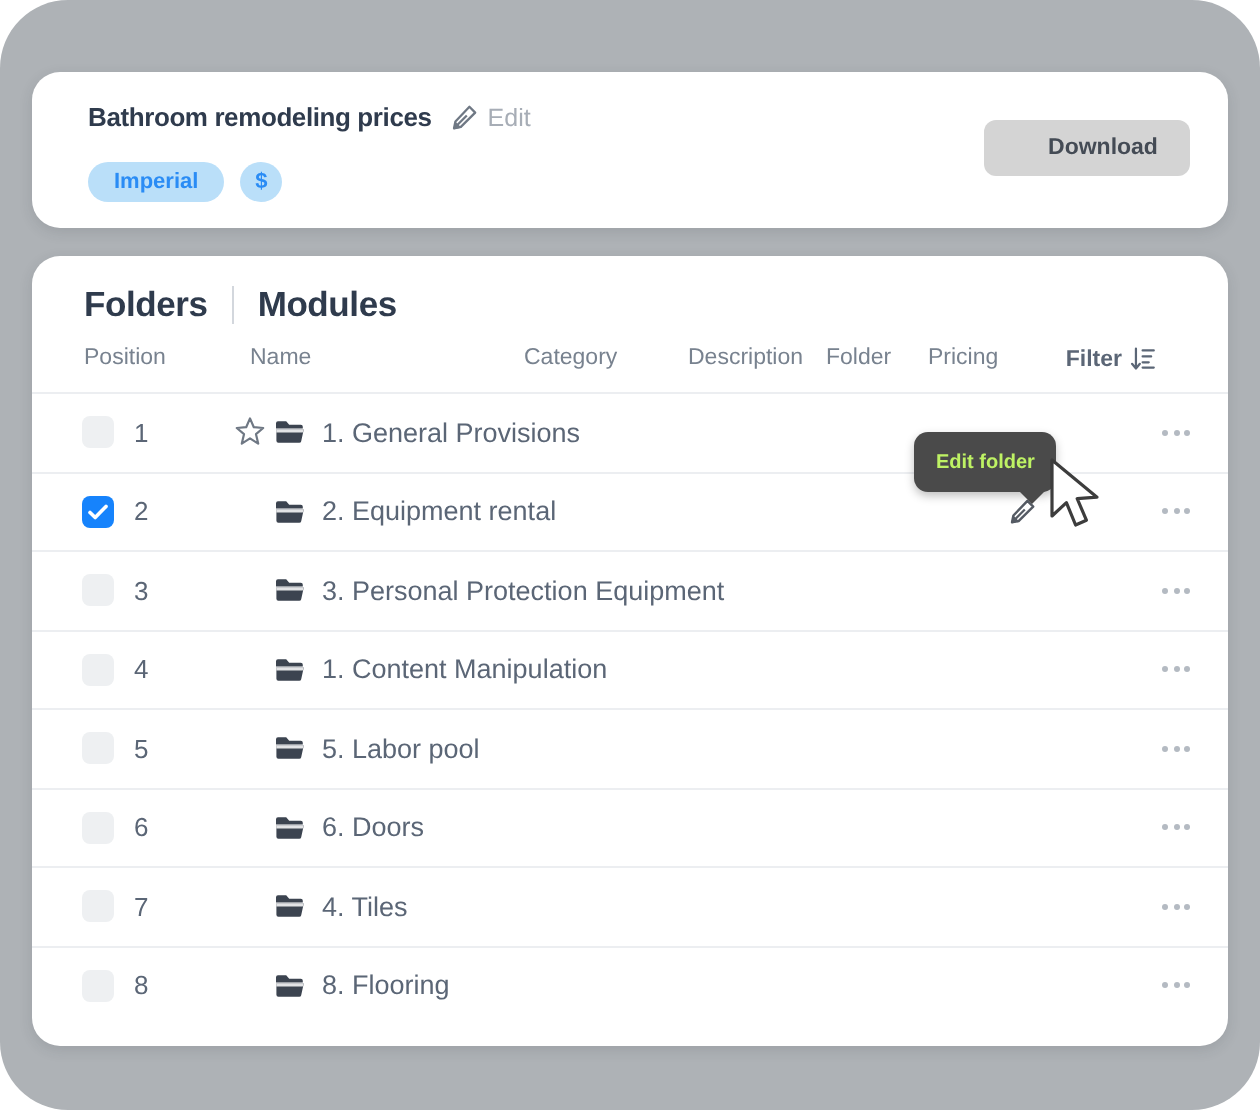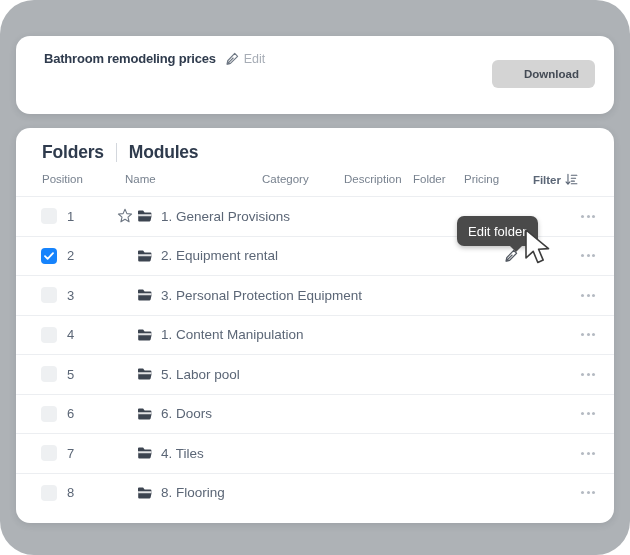--- a/index.html
+++ b/index.html
@@ -270,23 +270,24 @@
     background: #4a4a4a;
     border-radius: 7px;
     display: flex;
     align-items: center;
     justify-content: center;
     padding: 0 11px;
     box-shadow: 0 2px 5px rgba(0,0,0,.25);
     z-index: 20;
   }
   #tooltip .tip-text {
-    color: #ffffff;
-    font-size: 13px;
+    color: #bef264;
+    font-size: 10px;
     white-space: nowrap;
+    font-weight: bold;
   }
   #tooltip:after {
     content: "";
     position: absolute;
     left: 52px;
     bottom: -6px;
     width: 0;
     height: 0;
     border-left: 7px solid transparent;
     border-right: 7px solid transparent;
@@ -312,20 +313,24 @@
       <div class="edit-link">
         <svg class="edit-pencil" viewBox="0 0 16 16">
           <path d="M11.1 1.6 L14.4 4.9 L6.2 13.1 L2.3 13.9 L3.1 10 Z" fill="none" stroke="#6f7884" stroke-width="1.3" stroke-linejoin="round"></path>
           <path d="M2.6 13.6 L9.6 6.6" stroke="#6f7884" stroke-width="1.3"></path>
           <path d="M2.1 14.4 L6.6 13.6 L3.0 10.0 Z" fill="#6f7884"></path>
         </svg>
         <span class="edit-text">Edit</span>
       </div>
     </div>
 
+    <div class="badge-row">
+      <div class="badge">Imperial</div>
+      <div class="badge round">$</div>
+    </div>
 
     <div class="header-btns">
       <button class="btn btn-download">Download</button>
     </div>
   </div>
 
   <div class="card" id="list-card">
 
     <div class="tabs">
       <div class="tab">Folders</div>

